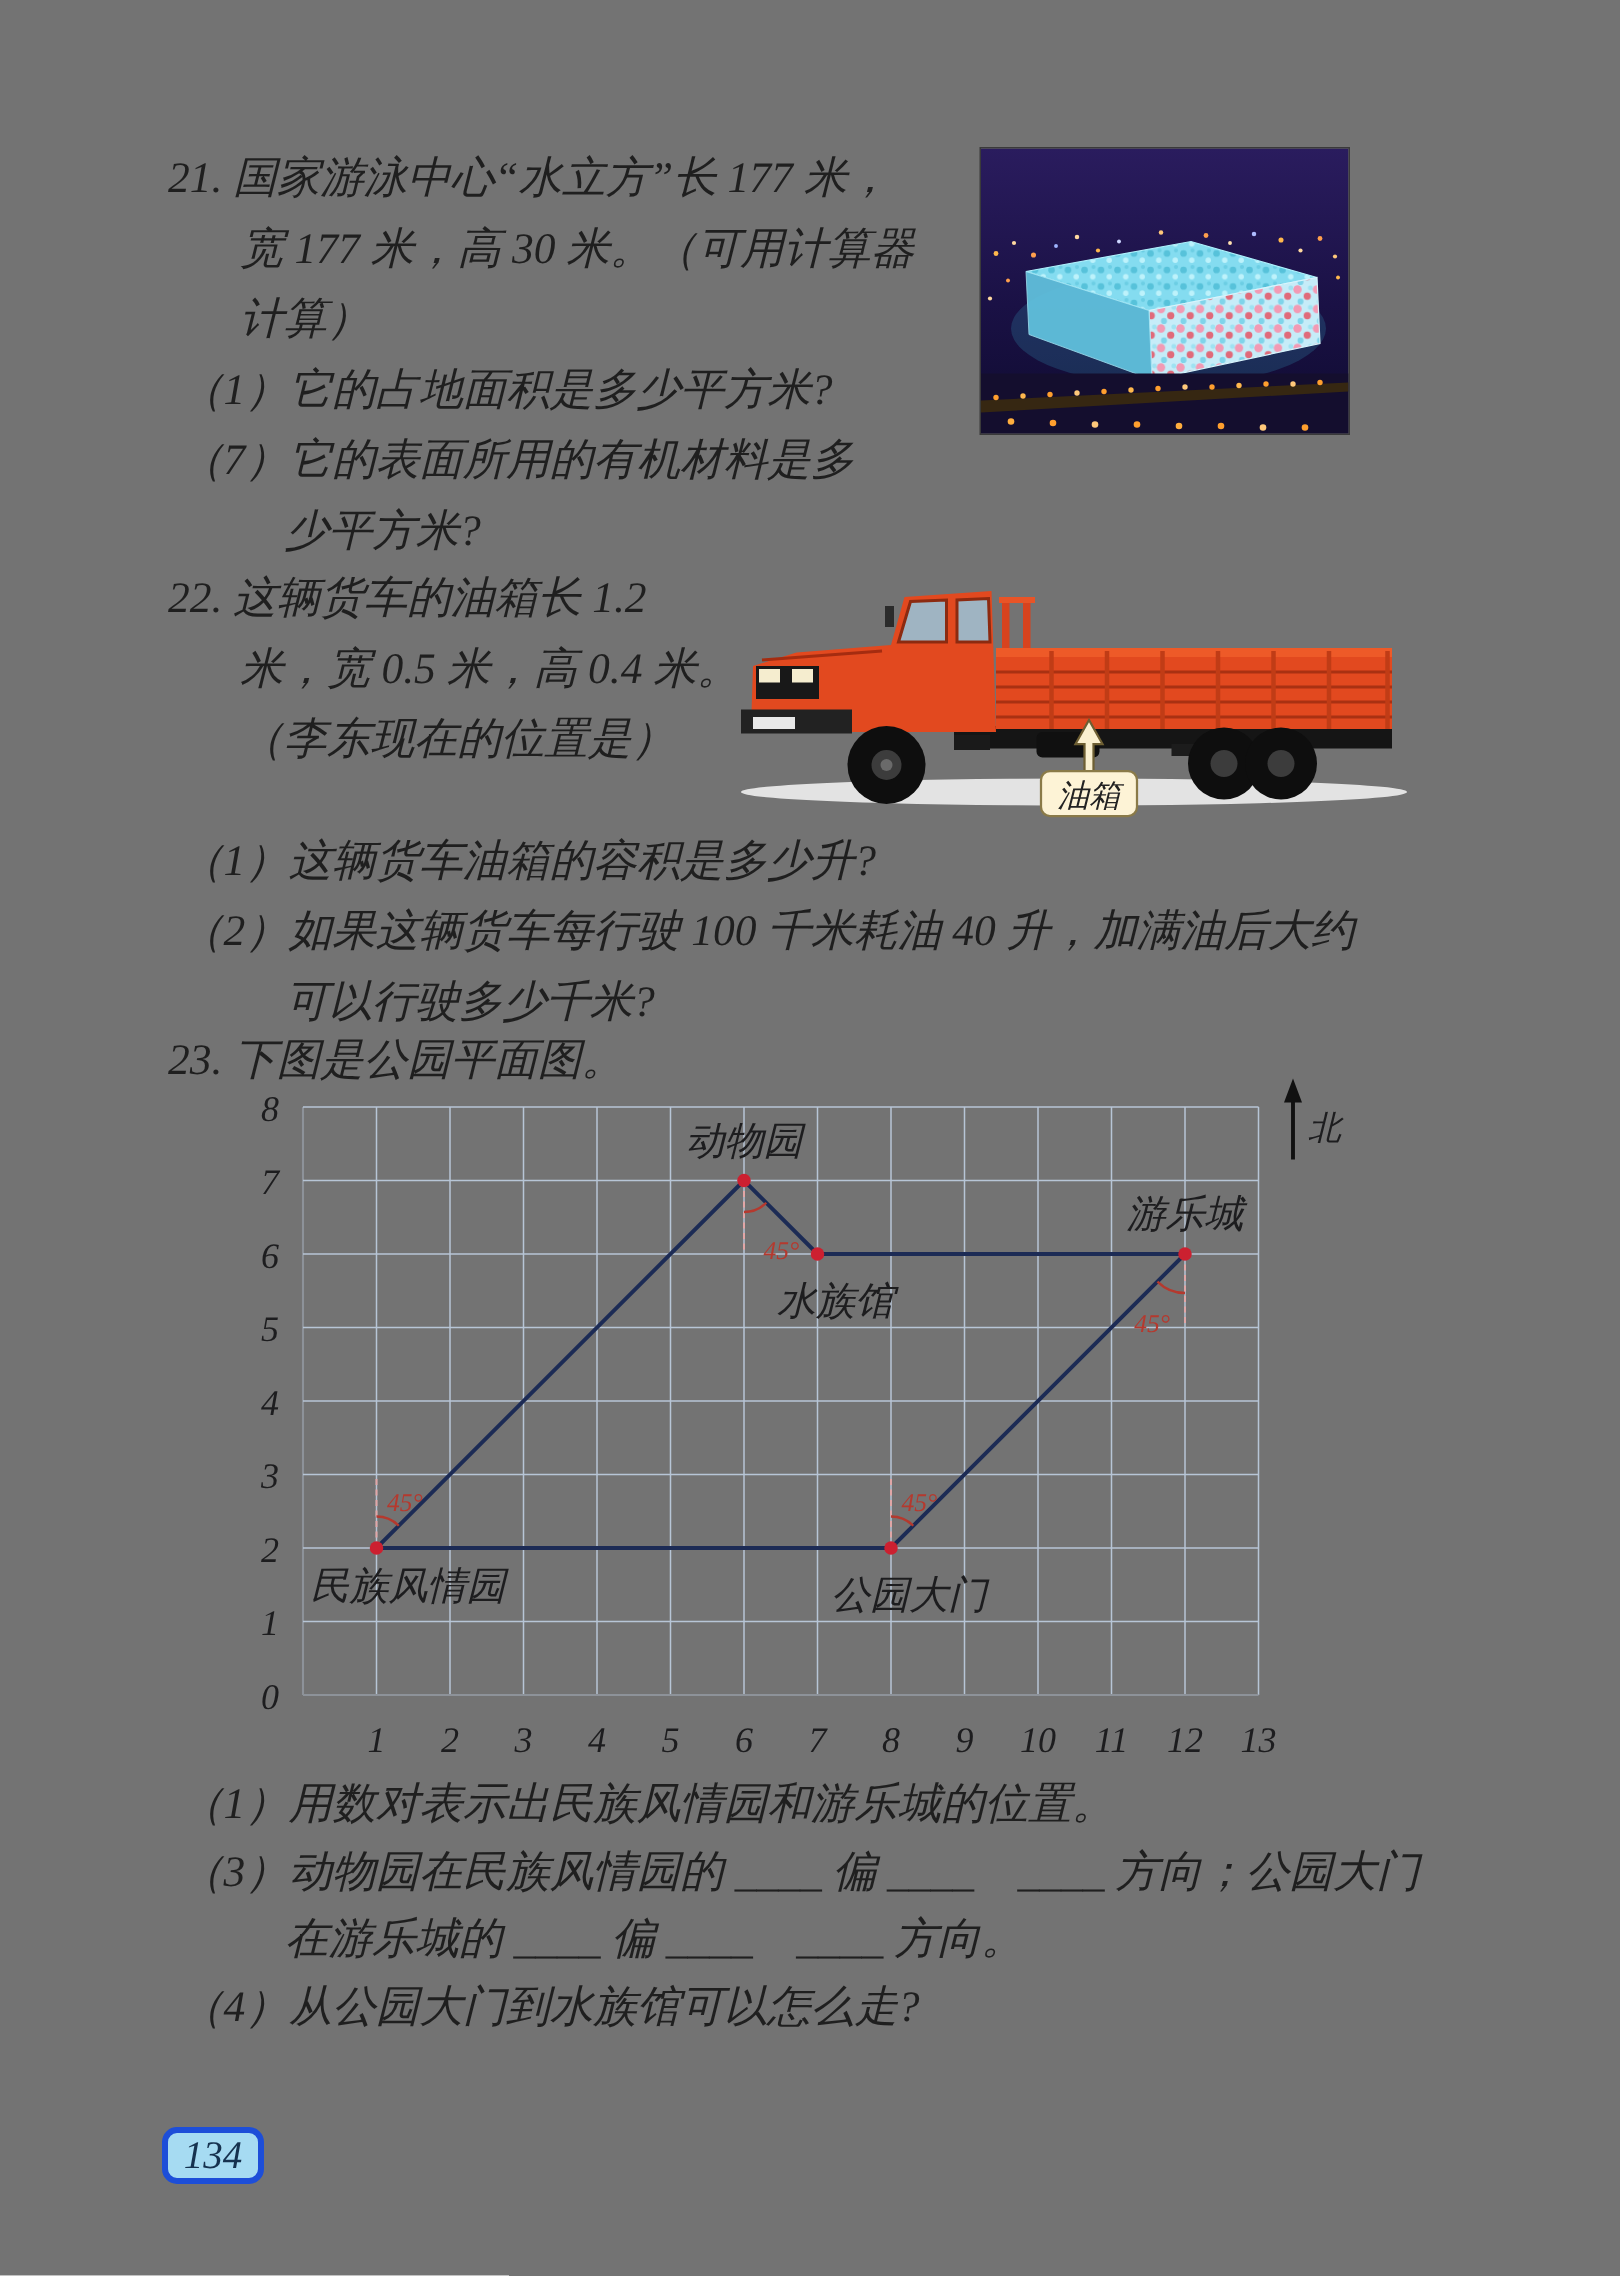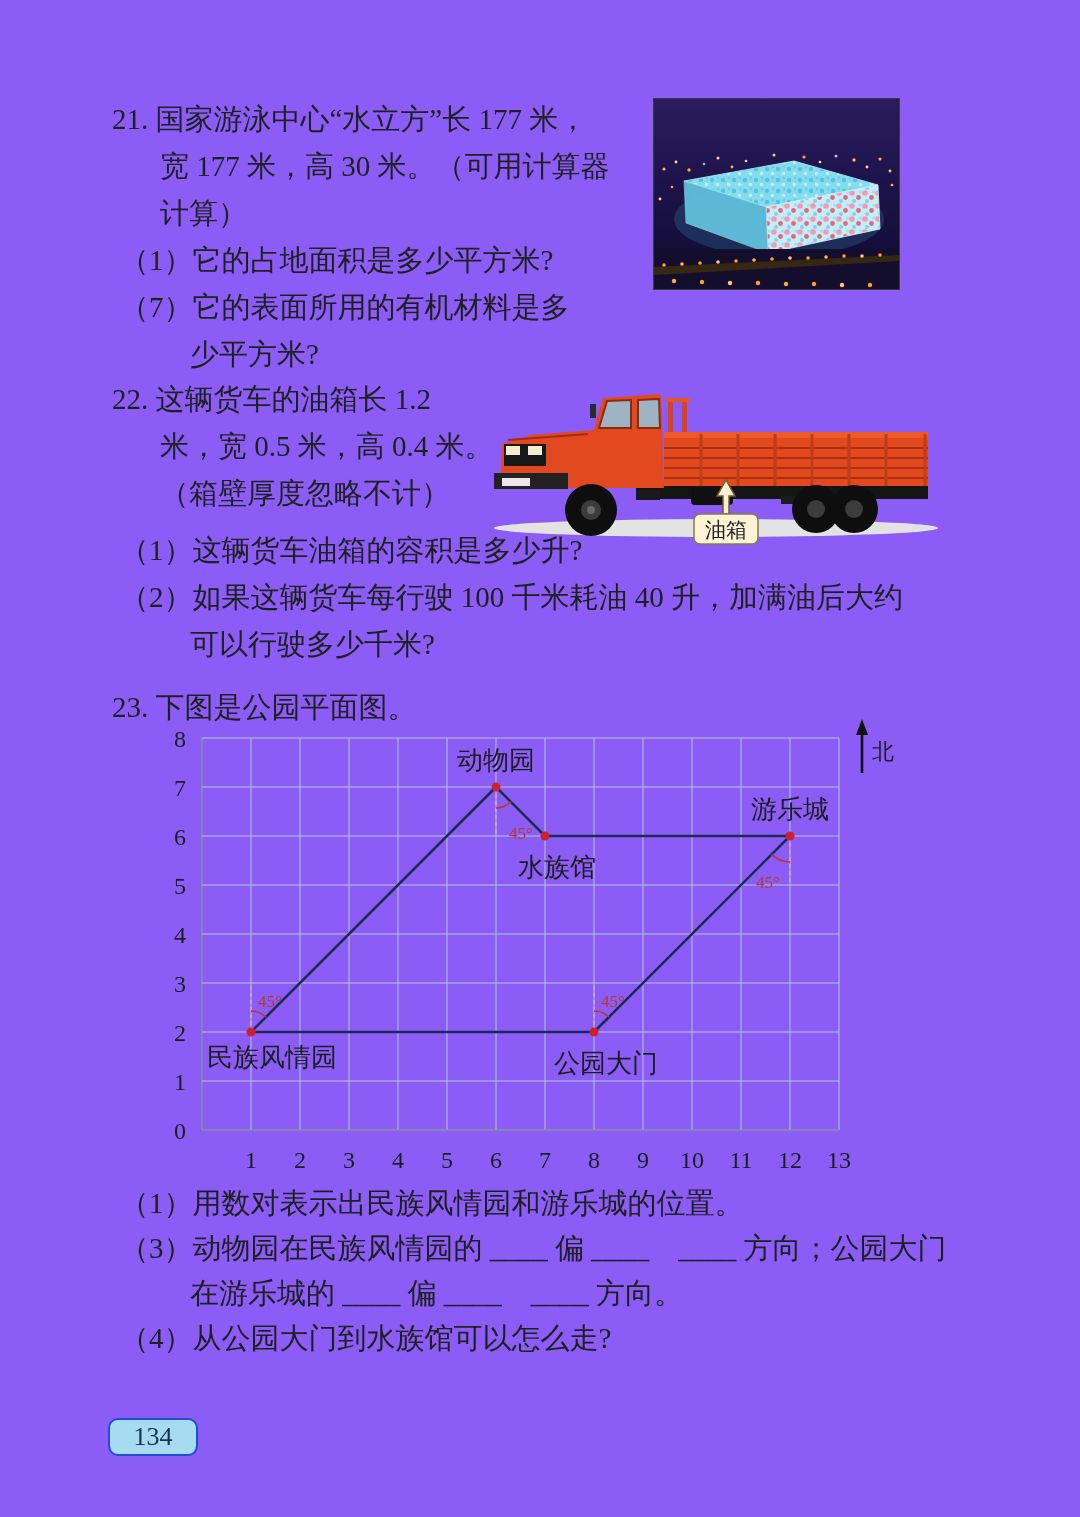--- a/index.html
+++ b/index.html
@@ -1,32 +1,32 @@
 <!DOCTYPE html>
 <html><head>
 <meta charset="utf-8">
 <style>
   html,body{margin:0;padding:0;background:#fff;}
   .page{
-    position:relative;width:1080px;height:1517px;background:#8b5cf6;
-    font-family:"Liberation Serif","DejaVu Serif",serif;color:#1f1f1f;overflow:hidden;
+    position:relative;width:1080px;height:1517px;background:#737373;
+    font-family:"Liberation Serif","DejaVu Serif",serif;color:#1f1f1f;overflow:hidden;font-style:italic;
   }
   .tblock{position:absolute;font-size:29px;line-height:47px;white-space:nowrap;}
   .tblock.tight{line-height:45px;}
   .line{white-space:nowrap;}
   .ind1{padding-left:48px;}
   .qline{padding-left:8px;}
   .ind2{padding-left:78px;}
   .figure{position:absolute;}
   #watercube-figure{left:653px;top:98px;width:245px;height:190px;border:1px solid #3a3a3a;box-sizing:content-box;}
   #truck-figure{left:486px;top:378px;width:455px;height:170px;}
   #park-chart{position:absolute;left:140px;top:715px;width:780px;height:480px;}
   .badge{
-    position:absolute;left:108px;top:1418px;width:90px;height:38px;
-    background:#a6dbf2;border:2px solid #1d4ed8;border-radius:10px;
+    position:absolute;left:108px;top:1418px;width:68px;height:38px;
+    background:#a6dbf2;border:4px solid #1d4ed8;border-radius:10px;
     display:flex;align-items:center;justify-content:center;
     font-size:26px;color:#16324f;box-sizing:border-box;
   }
   svg text{font-family:"Liberation Serif","DejaVu Serif",serif;}
 </style>
 </head>
 <body>
 
 <div class="page">
 
@@ -112,21 +112,21 @@
           <circle cx="160" cy="185" r="2.2" fill="#ff9f2e"></circle>
         <circle cx="188" cy="186" r="2.2" fill="#ffc87a"></circle>
           <circle cx="216" cy="186" r="2.2" fill="#ff9f2e"></circle>
       </g>
     </svg>
   </div>
 
   <div class="tblock" style="left:112px;top:376px;">
     <div class="line">22. 这辆货车的油箱长 1.2</div>
     <div class="line ind1">米，宽 0.5 米，高 0.4 米。</div>
-    <div class="line ind1">（箱壁厚度忽略不计）</div>
+    <div class="line ind1">（李东现在的位置是）</div>
   </div>
 
   <div class="figure" id="truck-figure">
     <svg width="455" height="170" viewBox="0 0 455 170">
       <ellipse cx="230" cy="150" rx="222" ry="9" fill="#e3e3e3"></ellipse>
       <g>
         <rect x="150" y="106" width="292" height="15" fill="#151515"></rect>
         <rect x="295" y="118" width="70" height="8" fill="#1c1c1c"></rect>
         <g>
           <rect x="182" y="22" width="5" height="38" fill="#d8431e"></rect>
@@ -175,21 +175,21 @@
       </g>
       <rect x="205" y="110" width="42" height="17" rx="4" fill="#101010"></rect>
       <g>
         <polygon points="240,102 249,118 243,118 243,136 237,136 237,118 231,118" fill="#faf0d0" stroke="#6e5f33" stroke-width="1.5"></polygon>
         <rect x="208" y="136" width="64" height="30" rx="6" fill="#fdf3d6" stroke="#8a7a48" stroke-width="1.5"></rect>
         <text x="240" y="159" text-anchor="middle" font-size="21" fill="#222222">油箱</text>
       </g>
     </svg>
   </div>
 
-  <div class="tblock" style="left:112px;top:527px;">
+  <div class="tblock" style="left:112px;top:551px;">
     <div class="line qline">（1）这辆货车油箱的容积是多少升?</div>
     <div class="line qline">（2）如果这辆货车每行驶 100 千米耗油 40 升，加满油后大约</div>
     <div class="line ind2">可以行驶多少千米?</div>
   </div>
 
   <div class="tblock" style="left:112px;top:684px;">
     <div class="line">23. 下图是公园平面图。</div>
   </div>
 
   <svg id="park-chart" viewBox="0 0 780 480">

